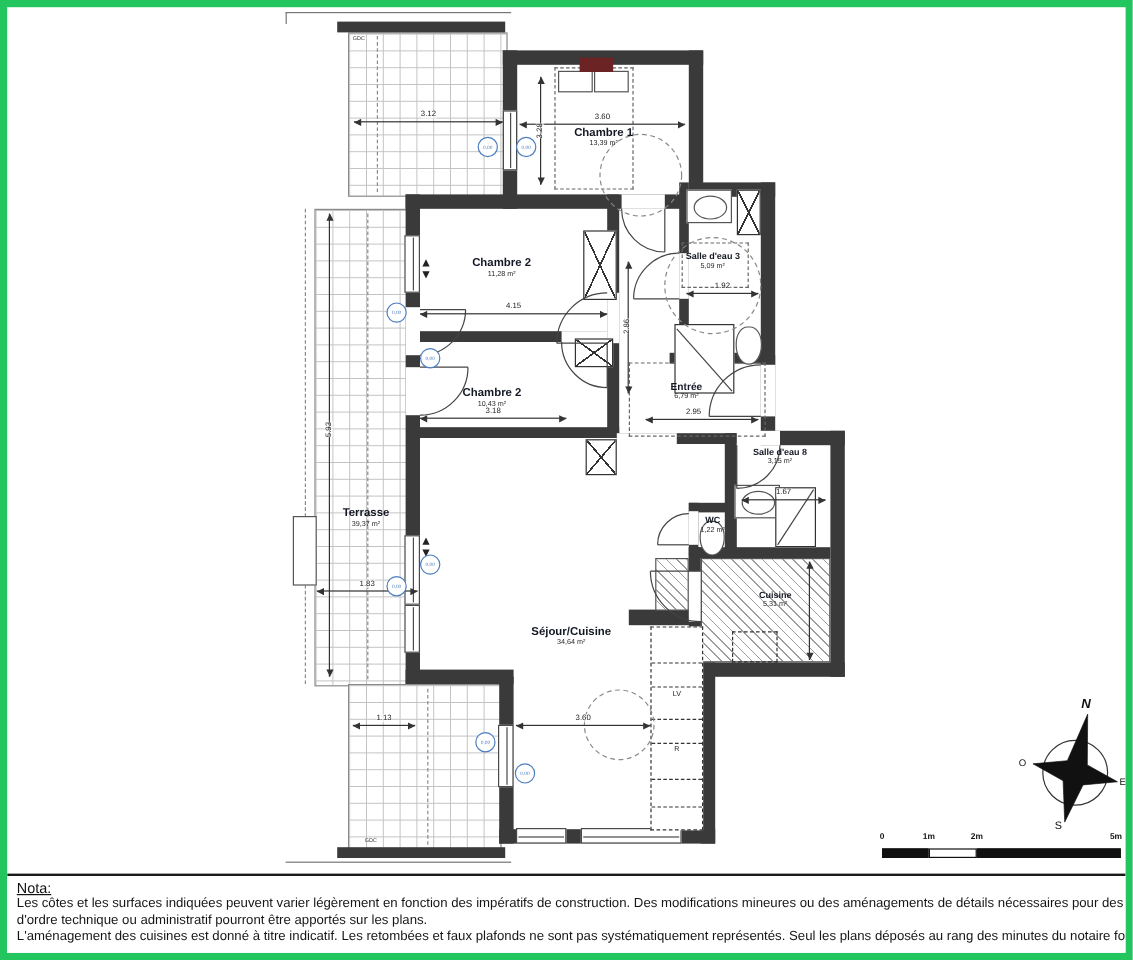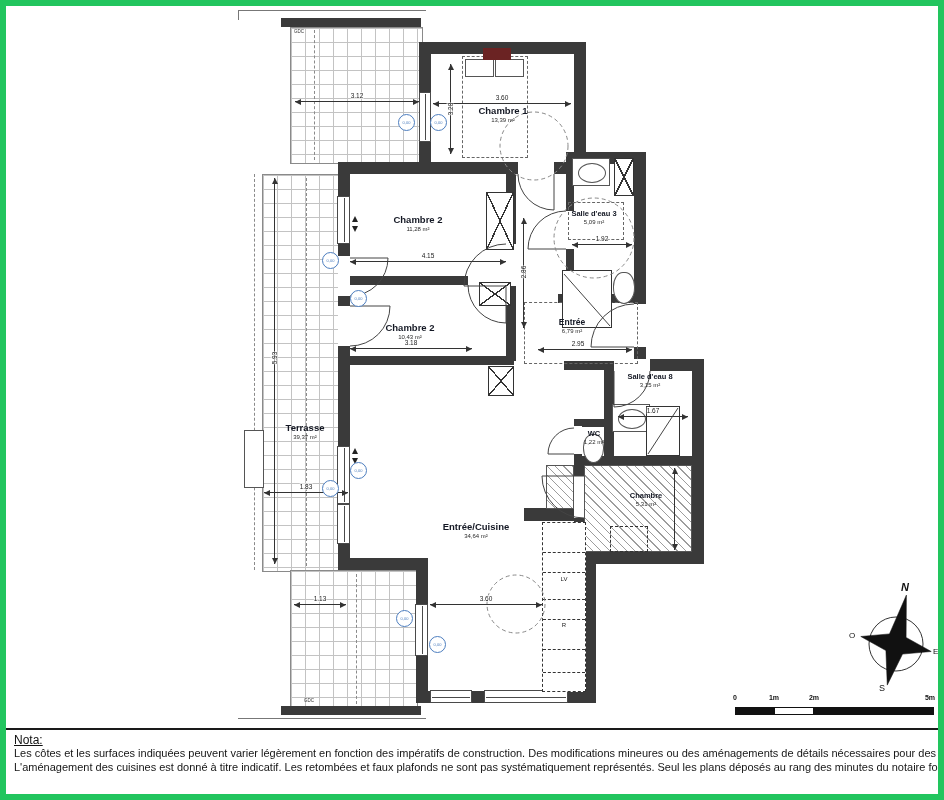--- a/index.html
+++ b/index.html
@@ -242,25 +242,25 @@
   </div>
   <div class="rlabel sm" style="left:644px;top:366px">
     <span class="rname">Salle d'eau 8</span>
     <span class="rarea">3,15 m²</span>
   </div>
   <div class="rlabel sm" style="left:588px;top:423px">
     <span class="rname">WC</span>
     <span class="rarea">1,22 m²</span>
   </div>
   <div class="rlabel sm" style="left:640px;top:485px">
-    <span class="rname">Chambre</span>
+    <span class="rname">Cuisine</span>
     <span class="rarea">5,31 m²</span>
   </div>
   <div class="rlabel" style="left:470px;top:515px">
-    <span class="rname">Entrée/Cuisine</span>
+    <span class="rname">Séjour/Cuisine</span>
     <span class="rarea">34,64 m²</span>
   </div>
   <div class="rlabel" style="left:299px;top:416px">
     <span class="rname">Terrasse</span>
     <span class="rarea">39,37 m²</span>
   </div>
 
   <div class="dimh" style="left:427px;top:97px;width:138px"></div>
   <span class="dlabel" style="left:496px;top:88px">3.60</span>
   <div class="dimv" style="left:444px;top:58px;height:90px"></div>
@@ -308,16 +308,17 @@
     <span class="slabel" style="left:88px;top:8px">2m</span>
     <span class="slabel" style="left:204px;top:8px">5m</span>
     <div class="sseg" style="left:9px;top:21px;width:39px;background:#111"></div>
     <div class="sseg" style="left:48px;top:21px;width:40px;background:#fff"></div>
     <div class="sseg" style="left:88px;top:21px;width:120px;background:#111"></div>
   </div>
 
   <div class="nota">
     <div class="nota-title">Nota:</div>
     <div class="nota-line">Les côtes et les surfaces indiquées peuvent varier légèrement en fonction des impératifs de construction. Des modifications mineures ou des aménagements de détails nécessaires pour des raisons</div>
+    <div class="nota-line">d'ordre technique ou administratif pourront être apportés sur les plans.</div>
     <div class="nota-line">L'aménagement des cuisines est donné à titre indicatif. Les retombées et faux plafonds ne sont pas systématiquement représentés. Seul les plans déposés au rang des minutes du notaire font foi.</div>
   </div>
 
 </div>
 
 </body></html>

